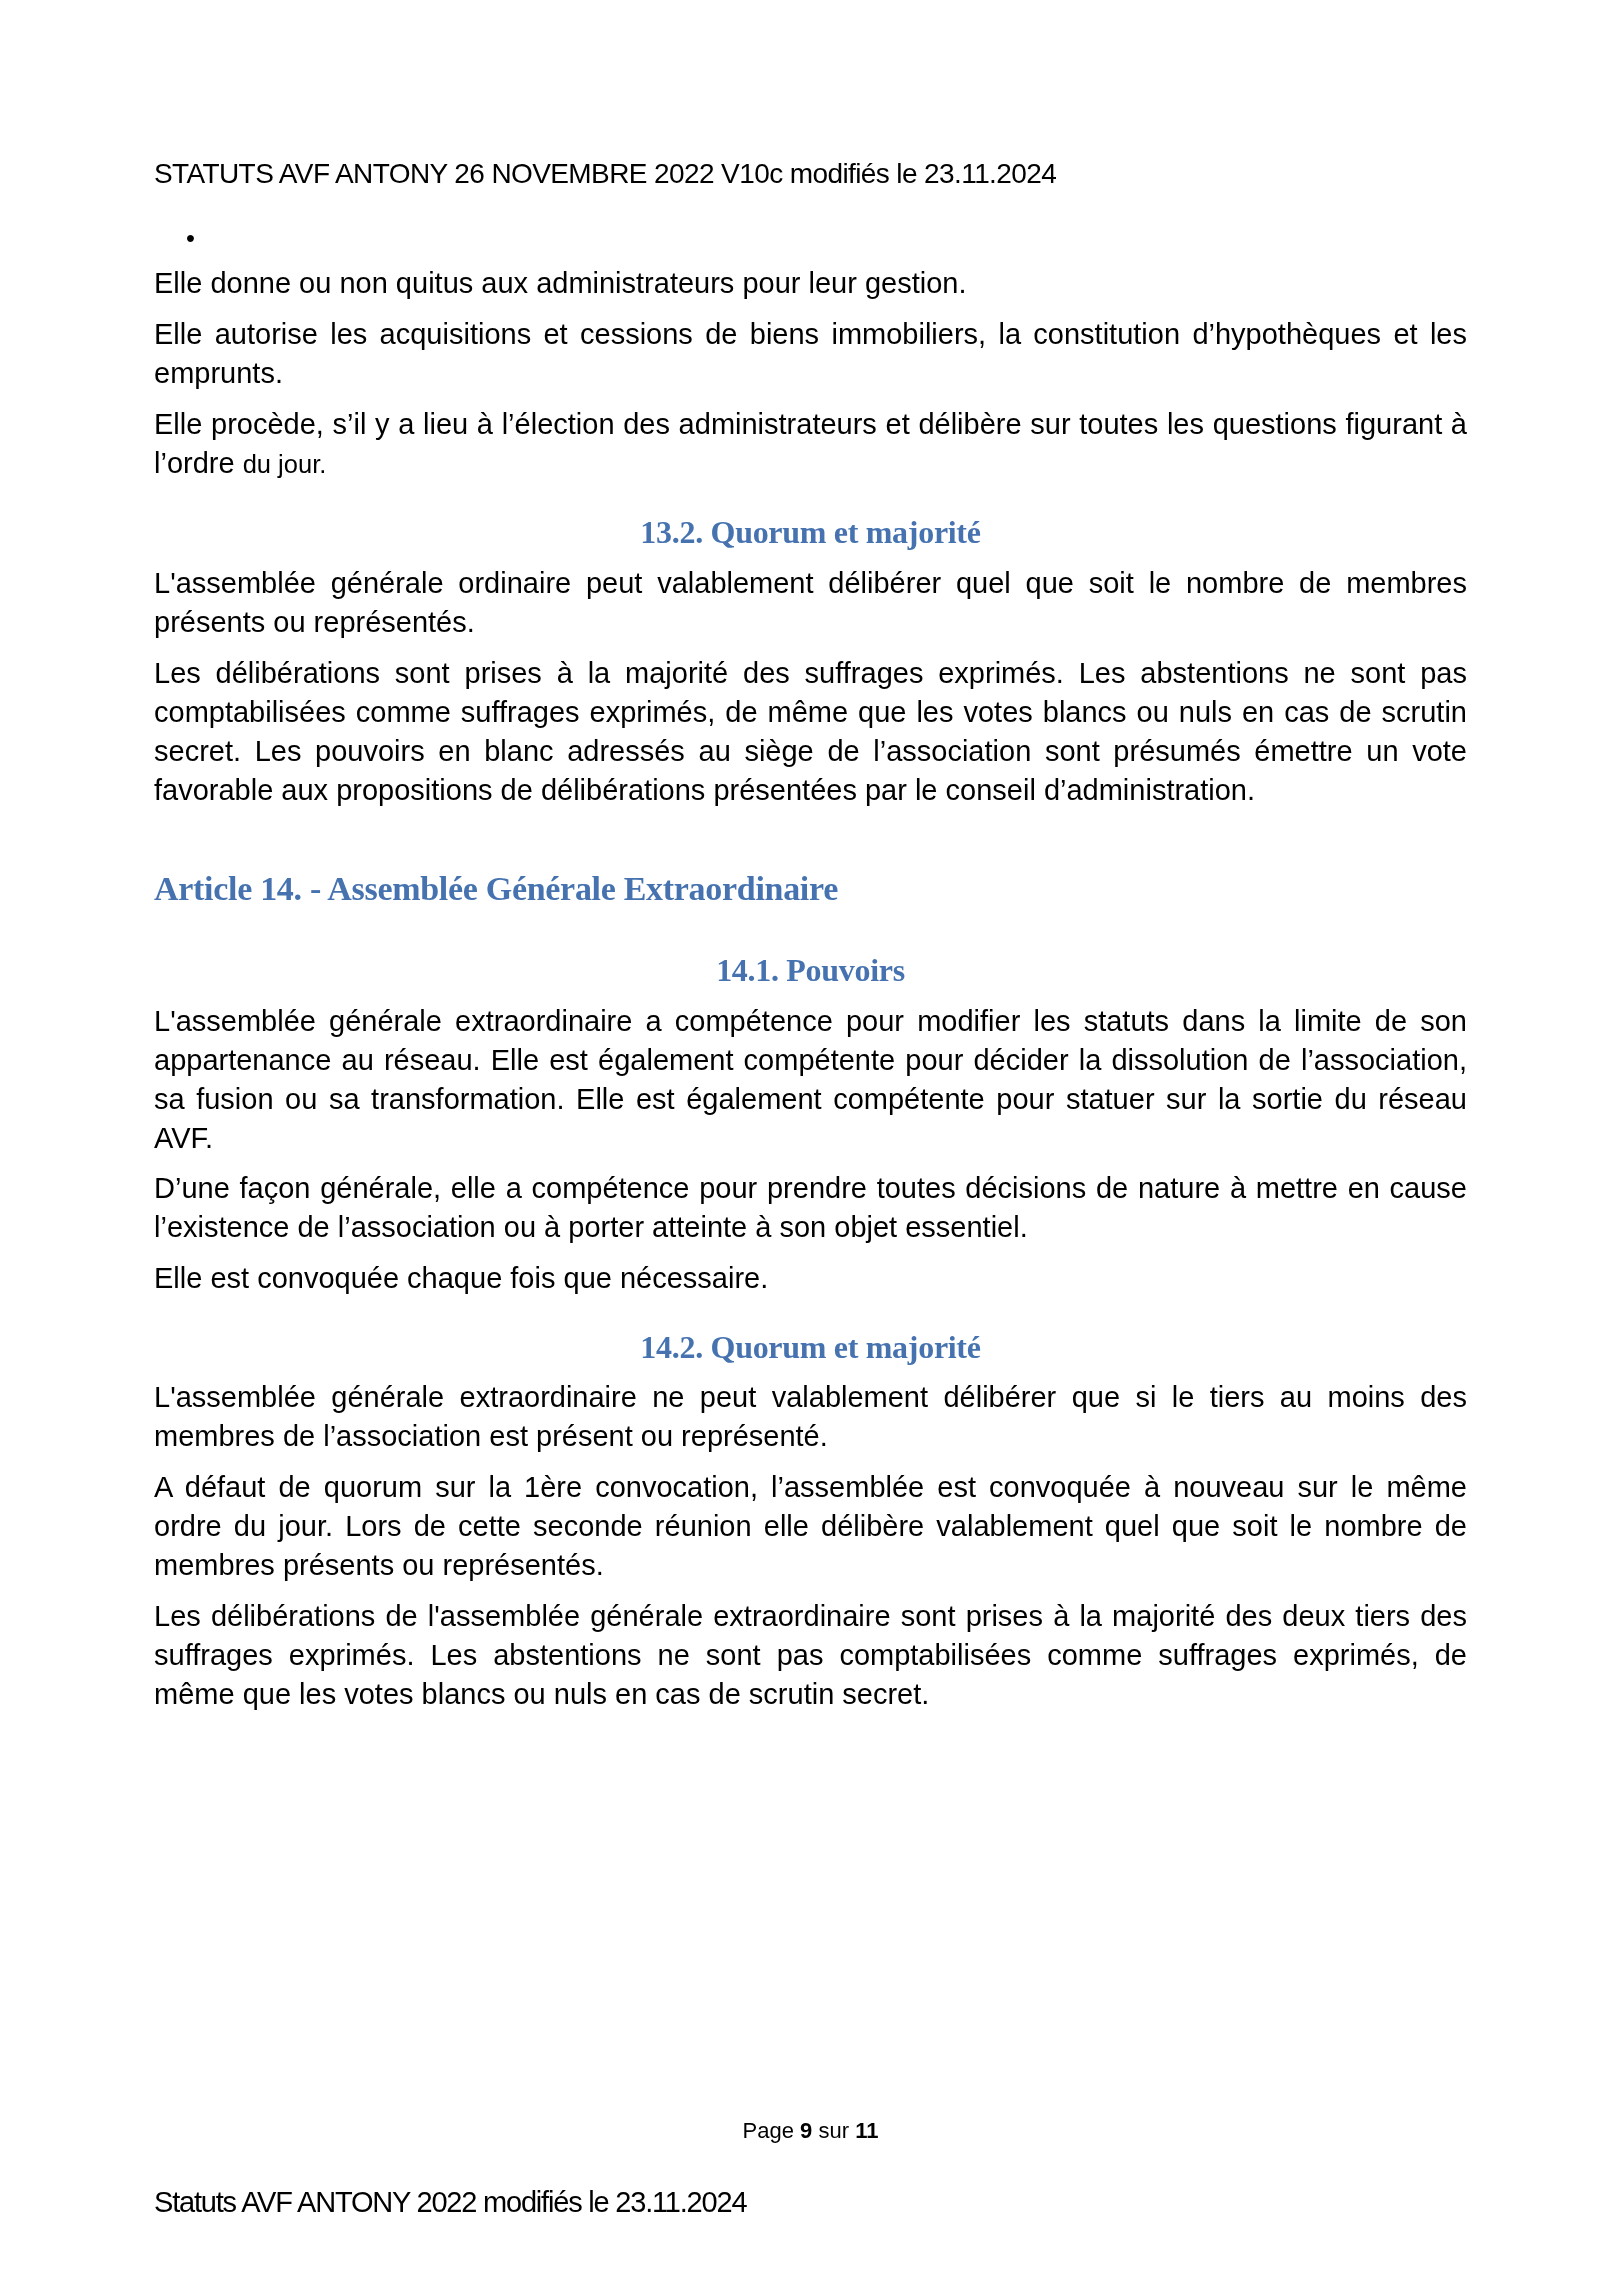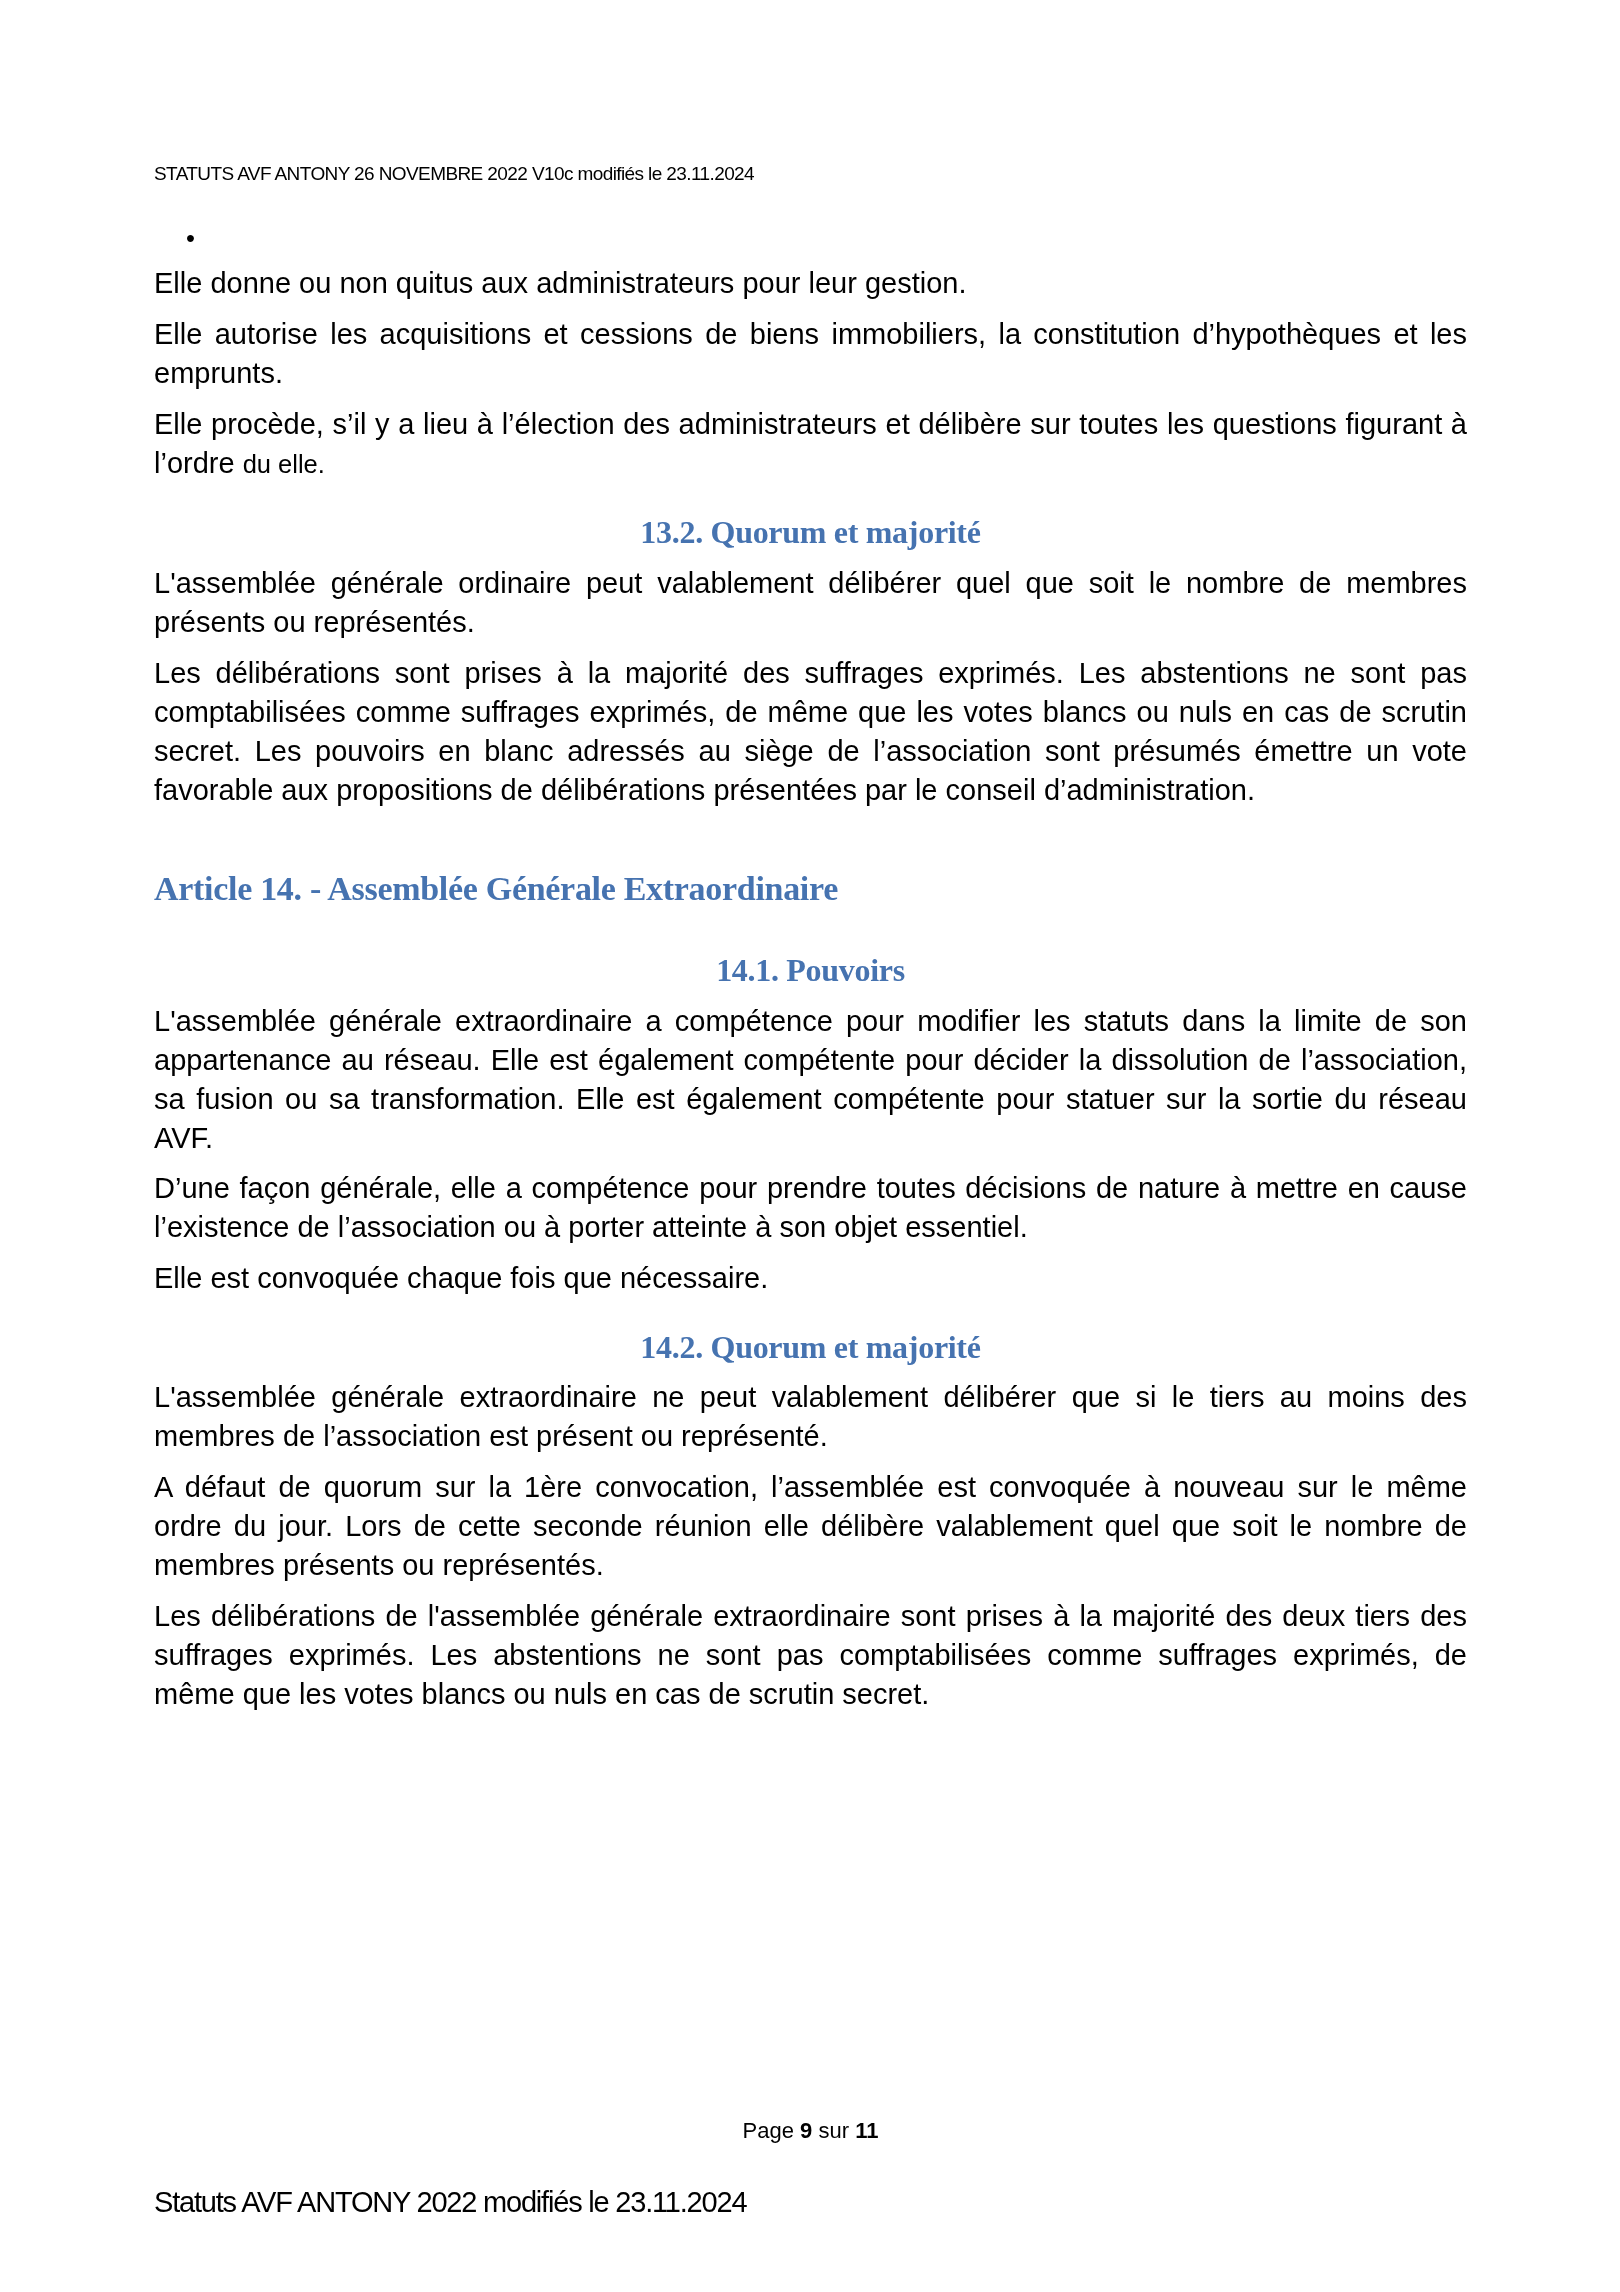--- a/index.html
+++ b/index.html
@@ -18,21 +18,21 @@
     color:var(--text-black);
     overflow:hidden;
   }
   .content{
     position:absolute;
     top:155px;
     left:154px;
     right:153px;
   }
   .doc-header{
-    font-size:19px;
+    font-size:28px;
     line-height:37px;
     letter-spacing:-0.6px;
     margin-bottom:27.4px;
     text-align:left;
   }
   .bullet-row{
     display:flex;
     align-items:flex-start;
     padding-left:32px;
     margin-bottom:5.9px;
@@ -106,21 +106,21 @@
     <div class="doc-header">STATUTS AVF ANTONY 26 NOVEMBRE 2022 V10c modifiés le 23.11.2024</div>
 
     <div class="bullet-row">
       <span class="bullet-glyph">•</span>
     </div>
 
     <p class="body-par">Elle donne ou non quitus aux administrateurs pour leur gestion.</p>
 
     <p class="body-par">Elle autorise les acquisitions et cessions de biens immobiliers, la constitution d’hypothèques et les emprunts.</p>
 
-    <p class="body-par"><span>Elle procède, s’il y a lieu à l’élection des administrateurs et délibère sur toutes les questions figurant à l’ordre </span><span class="small-run">du elle.</span></p>
+    <p class="body-par"><span>Elle procède, s’il y a lieu à l’élection des administrateurs et délibère sur toutes les questions figurant à l’ordre </span><span class="small-run">du jour.</span></p>
 
     <h3 class="sub-heading">13.2. Quorum et majorité</h3>
 
     <p class="body-par">L'assemblée générale ordinaire peut valablement délibérer quel que soit le nombre de membres présents ou représentés.</p>
 
     <p class="body-par">Les délibérations sont prises à la majorité des suffrages exprimés. Les abstentions ne sont pas comptabilisées comme suffrages exprimés, de même que les votes blancs ou nuls en cas de scrutin secret. Les pouvoirs en blanc adressés au siège de l’association sont présumés émettre un vote favorable aux propositions de délibérations présentées par le conseil d’administration.</p>
 
     <h2 class="article-heading">Article 14. - Assemblée Générale Extraordinaire</h2>
 
     <h3 class="sub-heading after-article">14.1. Pouvoirs</h3>

